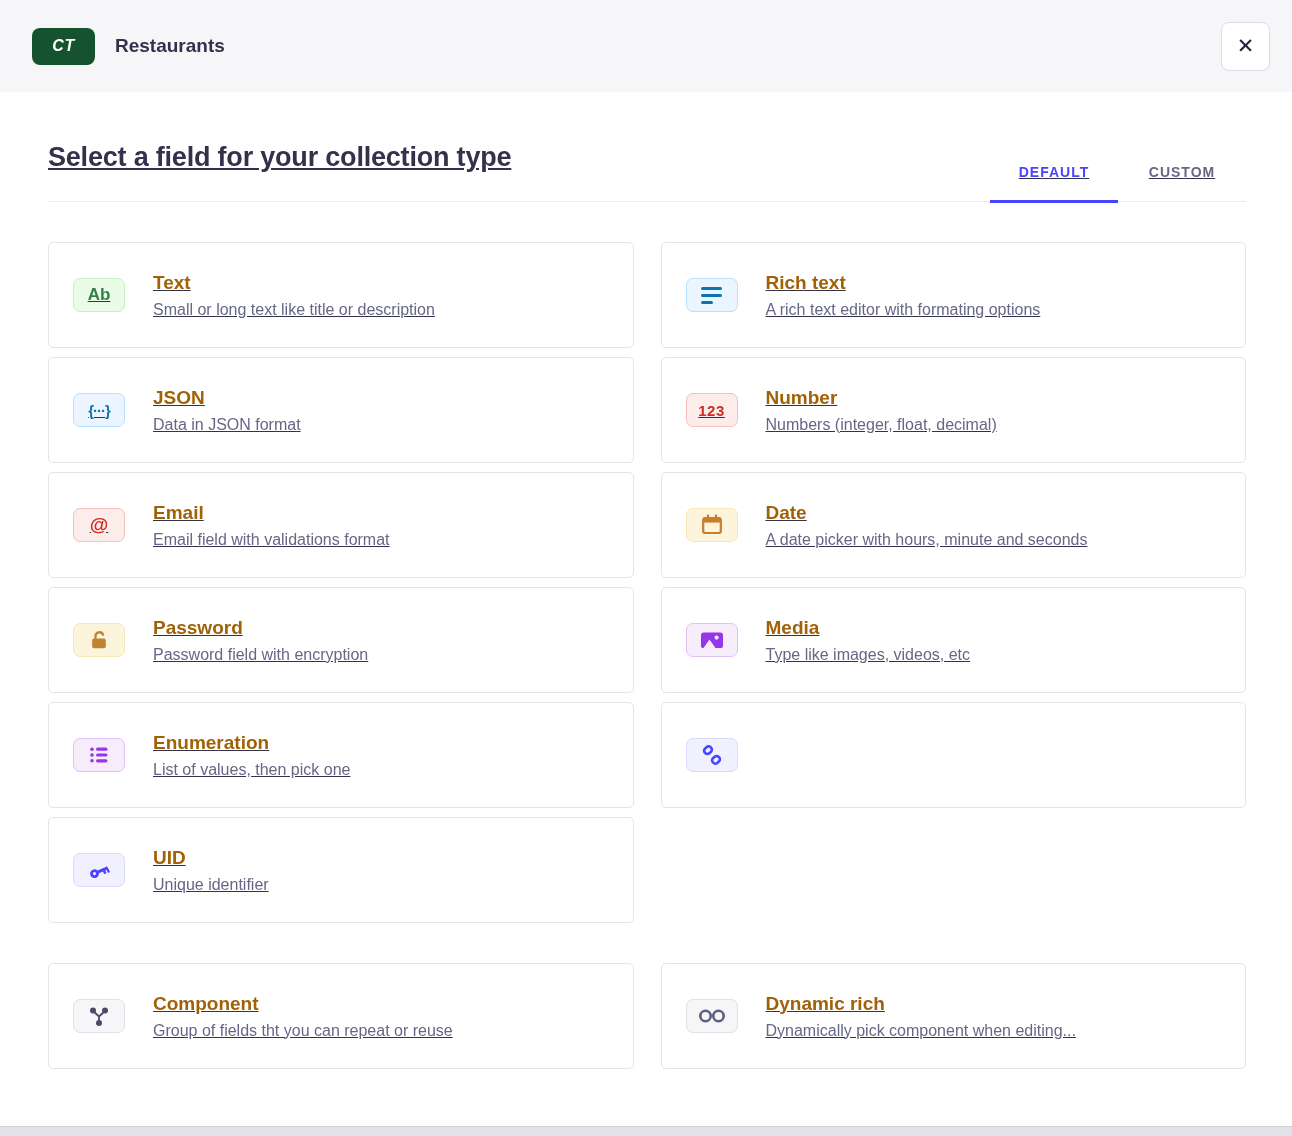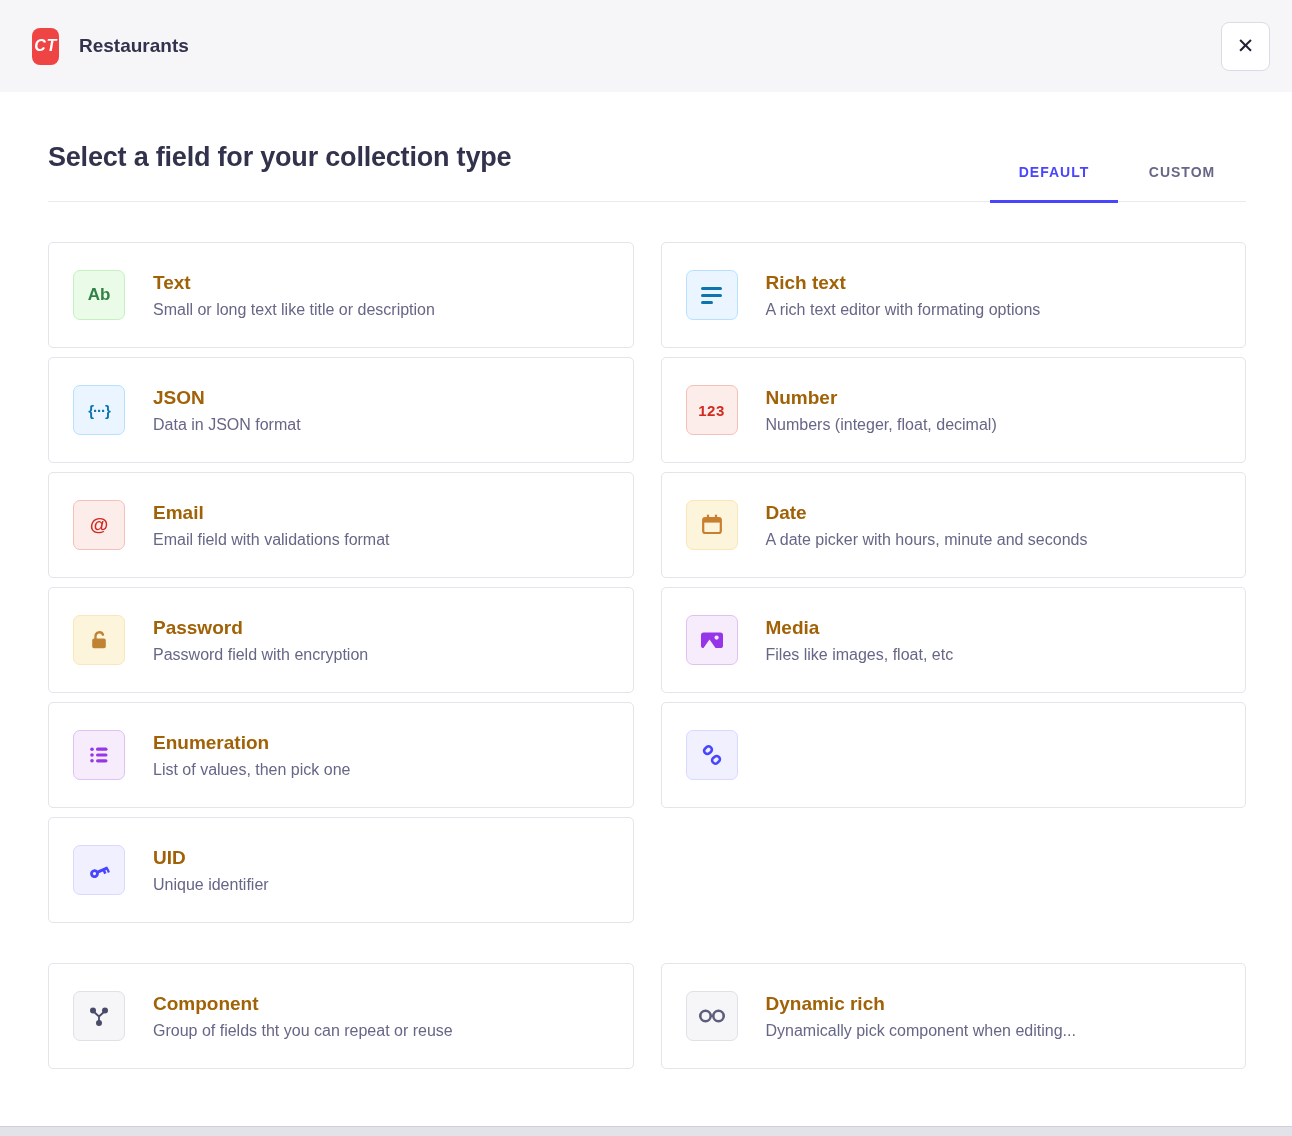--- a/index.html
+++ b/index.html
@@ -14,22 +14,22 @@
 
   
   .modal-header {
     height:92px;
     background:#f6f6f9;
     display:flex;
     align-items:center;
     padding:0 22px 0 32px;
   }
   .ct-badge {
-    width:27px; height:37px;
-    background:#ef4444;
+    width:63px; height:37px;
+    background:#14532d;
     border-radius:8px;
     color:#ffffff;
     font-style:italic;
     font-weight:bold;
     font-size:16px;
     display:flex; align-items:center; justify-content:center;
     letter-spacing:.5px;
   }
   .header-title {
     margin-left:20px;
@@ -43,21 +43,21 @@
     background:#ffffff;
     border:1px solid #dcdce4;
     border-radius:8px;
     display:flex; align-items:center; justify-content:center;
     font-size:21px;
     color:#212134;
     cursor:pointer;
   }
 
   
-  .modal-body { padding:0 46px 4px 48px; }
+  .modal-body { padding:0 46px 4px 48px;text-decoration:underline; }
 
   .title-row {
     display:flex;
     align-items:flex-end;
     justify-content:space-between;
     margin-top:50px;
     border-bottom:1px solid #eaeaef;
   }
   .page-title {
     font-size:27px;
@@ -94,21 +94,21 @@
     height:106px;
     background:#ffffff;
     border:1px solid #e4e4ea;
     border-radius:5px;
     display:flex;
     align-items:center;
     padding:0 24px;
     cursor:pointer;
   }
   .icon-tile {
-    width:52px; height:50px;
+    width:52px; height:34px;
     border-radius:7px;
     border:1px solid;
     display:flex; align-items:center; justify-content:center;
     flex:none;
     font-weight:bold;
   }
   .tile-green  { background:#eafbe7; border-color:#c6f0c2; color:#328048; }
   .tile-blue   { background:#eaf5ff; border-color:#b8e1ff; color:#0c75af; }
   .tile-red    { background:#fcecea; border-color:#f5c0b8; color:#d02b20; }
   .tile-yellow { background:#fdf4dc; border-color:#fae7b9; color:#c87f2e; }
@@ -267,21 +267,21 @@
     <div class="field-card">
       <div class="icon-tile tile-purple">
         <svg width="26" height="24" viewBox="0 0 26 24">
           <rect x="2" y="4.5" width="22" height="15.5" rx="2.6" fill="#9736e8"></rect>
           <circle cx="17.6" cy="9.6" r="2.1" fill="#f6ecfc"></circle>
           <path d="M4.5 20 L10.5 11.5 L16.5 20 Z" fill="#f6ecfc"></path>
         </svg>
       </div>
       <div class="card-text">
         <div class="field-name">Media</div>
-        <div class="field-desc">Files like images, float, etc</div>
+        <div class="field-desc">Type like images, videos, etc</div>
       </div>
     </div>
 
     <div class="field-card">
       <div class="icon-tile tile-purple">
         <svg width="24" height="24" viewBox="0 0 24 24">
           <circle cx="5" cy="6.2" r="1.8" fill="#9736e8"></circle>
           <rect x="9" y="4.6" width="11.5" height="3.2" rx="1.6" fill="#9736e8"></rect>
           <circle cx="5" cy="12" r="1.8" fill="#9736e8"></circle>
           <rect x="9" y="10.4" width="11.5" height="3.2" rx="1.6" fill="#9736e8"></rect>

